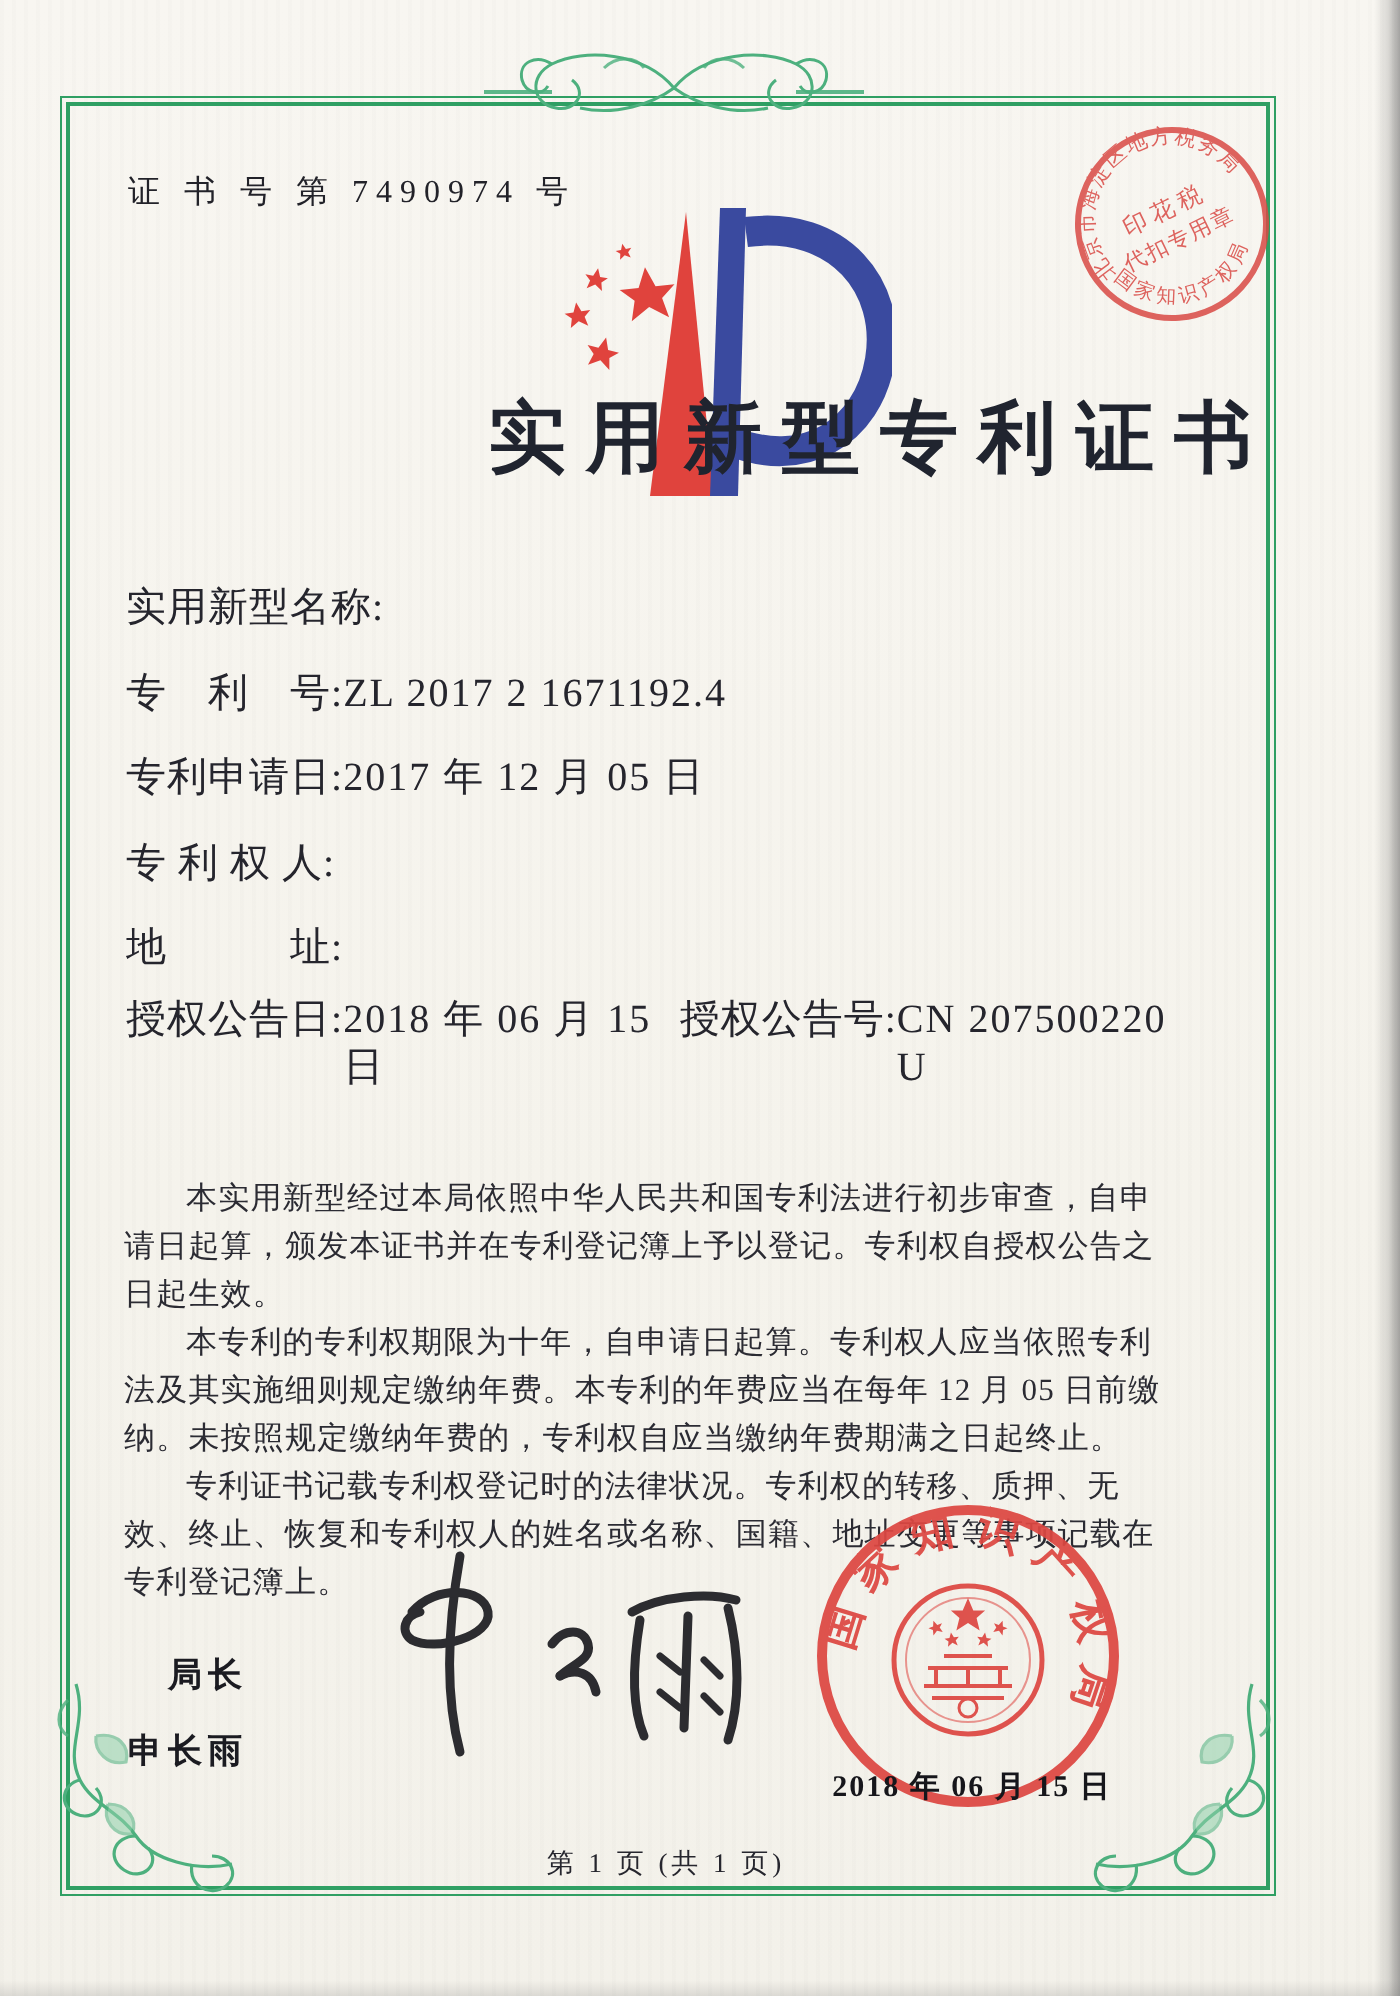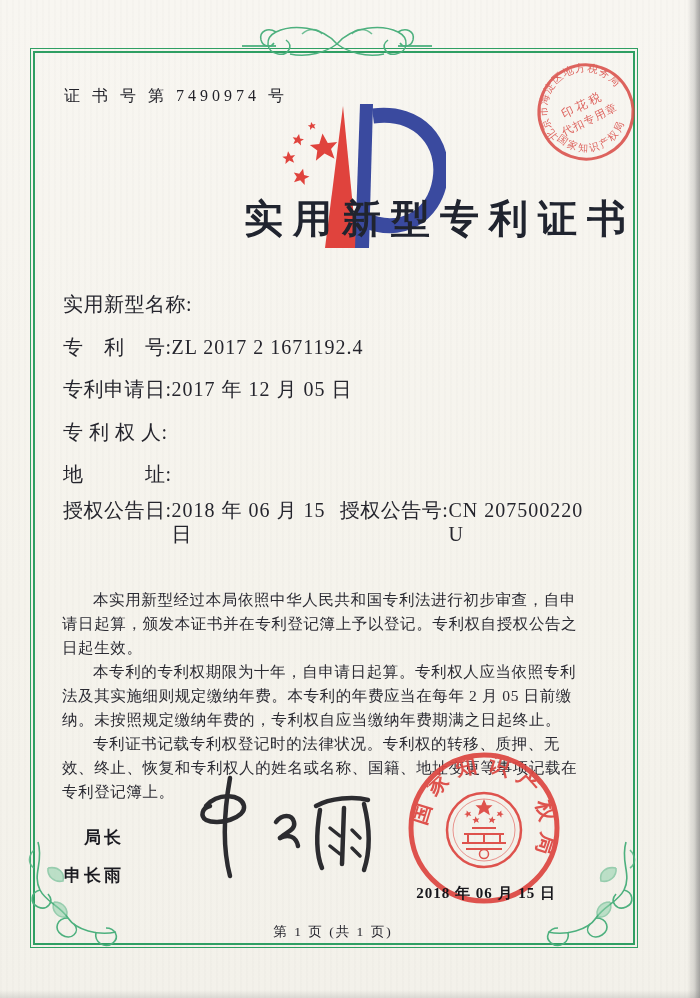--- a/index.html
+++ b/index.html
@@ -157,21 +157,21 @@
       </span>
       <span class="grant-group right">
         <span class="flabel">授权公告号:</span>
         <span class="fvalue">CN 207500220 U</span>
       </span>
     </div>
   </div>
 
   <div class="paragraphs">
     <p>本实用新型经过本局依照中华人民共和国专利法进行初步审查，自申请日起算，颁发本证书并在专利登记簿上予以登记。专利权自授权公告之日起生效。</p>
-    <p>本专利的专利权期限为十年，自申请日起算。专利权人应当依照专利法及其实施细则规定缴纳年费。本专利的年费应当在每年 2 月 05 日前缴纳。未按照规定缴纳年费的，专利权自应当缴纳年费期满之日起终止。</p>
+    <p>本专利的专利权期限为十年，自申请日起算。专利权人应当依照专利法及其实施细则规定缴纳年费。本专利的年费应当在每年 12 月 05 日前缴纳。未按照规定缴纳年费的，专利权自应当缴纳年费期满之日起终止。</p>
     <p>专利证书记载专利权登记时的法律状况。专利权的转移、质押、无效、终止、恢复和专利权人的姓名或名称、国籍、地址变更等事项记载在专利登记簿上。</p>
   </div>
 
   <div class="signatory">
     <div>局长</div>
     <div class="name">申长雨</div>
   </div>
 
   <svg class="signature-svg" width="200" height="112" viewBox="0 0 200 112">
     <g fill="none" stroke="#17171c" stroke-width="4.5" stroke-linecap="round" opacity="0.9">

